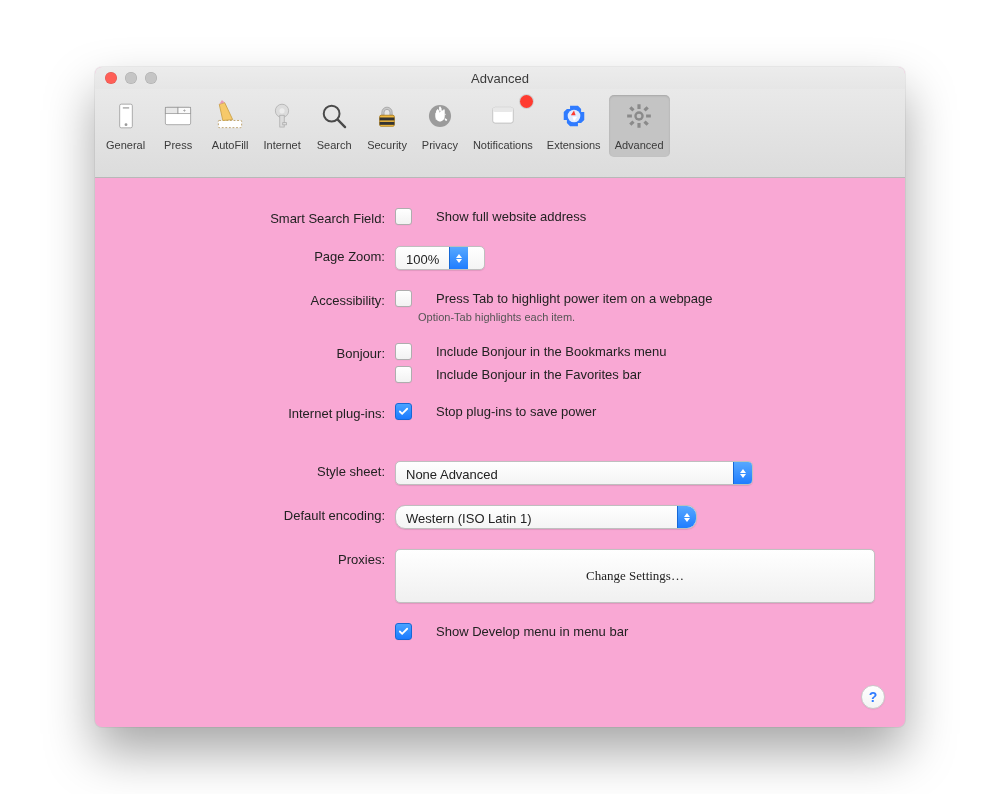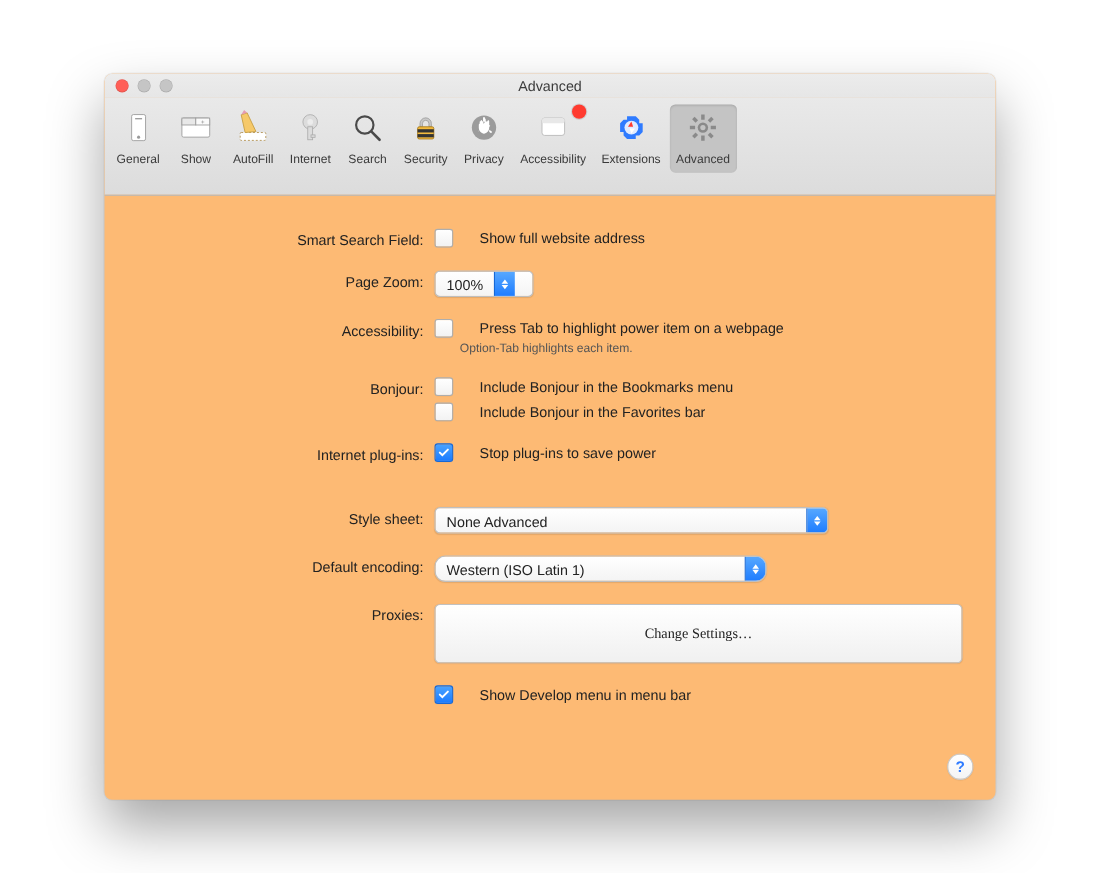--- a/index.html
+++ b/index.html
@@ -16,21 +16,21 @@
   .page {
     width: 1000px;
     height: 794px;
     display: flex;
     align-items: center;
     justify-content: center;
   }
   .window {
     width: 810px;
     height: 660px;
-    background: #fdba74;
+    background: #f9a8d4;
     border-radius: 7px;
     box-shadow: 0 25px 50px rgba(0,0,0,0.35), 0 0 0 1px rgba(0,0,0,0.05);
     overflow: hidden;
     display: flex;
     flex-direction: column;
   }
   
   .titlebar {
     height: 22px;
     background: linear-gradient(#ececec, #e6e6e6);
@@ -254,21 +254,21 @@
 
       <div class="tool">
         <div class="ico">
           <svg viewBox="0 0 38 38" width="34" height="30">
             <rect x="3" y="8" width="32" height="22" rx="2" fill="#fff" stroke="#9a9a9a"></rect>
             <rect x="3" y="8" width="16" height="8" fill="#e8e8e8" stroke="#9a9a9a"></rect>
             <rect x="19" y="8" width="16" height="8" fill="#fafafa" stroke="#9a9a9a"></rect>
             <text x="27" y="14.5" font-size="7" fill="#8a8a8a" text-anchor="middle">+</text>
           </svg>
         </div>
-        <div class="lbl">Show</div>
+        <div class="lbl">Press</div>
       </div>
 
       <div class="tool">
         <div class="ico">
           <svg viewBox="0 0 38 38" width="34" height="34">
             <rect x="6" y="24" width="26" height="8" rx="1" fill="#fff" stroke="#b89a60" stroke-dasharray="2 2"></rect>
             <polygon points="11,24 7,6 13,4 22,23" fill="#f6c96a" stroke="#caa24a"></polygon>
             <polygon points="7,6 13,4 10,1" fill="#e59bb3"></polygon>
           </svg>
         </div>
@@ -327,21 +327,21 @@
       </div>
 
       <div class="tool">
         <div class="ico">
           <svg viewBox="0 0 38 38" width="30" height="30">
             <rect x="6" y="8" width="26" height="20" rx="3" fill="#fff" stroke="#b8b8b8"></rect>
             <rect x="6" y="8" width="26" height="6" rx="3" fill="#e8e8e8"></rect>
           </svg>
         </div>
         <div class="badge"></div>
-        <div class="lbl">Accessibility</div>
+        <div class="lbl">Notifications</div>
       </div>
 
       <div class="tool">
         <div class="ico">
           <svg viewBox="0 0 38 38" width="30" height="30">
             <path d="M14 6h10l4 4v4h4v10l-4 4h-4v4H14l-4-4v-4H6V14l4-4h4z" fill="#2f7bff"></path>
             <circle cx="19" cy="19" r="8" fill="#fff" opacity="0.85"></circle>
             <polygon points="19,12 21,18 15,18" fill="#ff3b30"></polygon>
             <polygon points="19,26 17,20 23,20" fill="#fff"></polygon>
           </svg>

